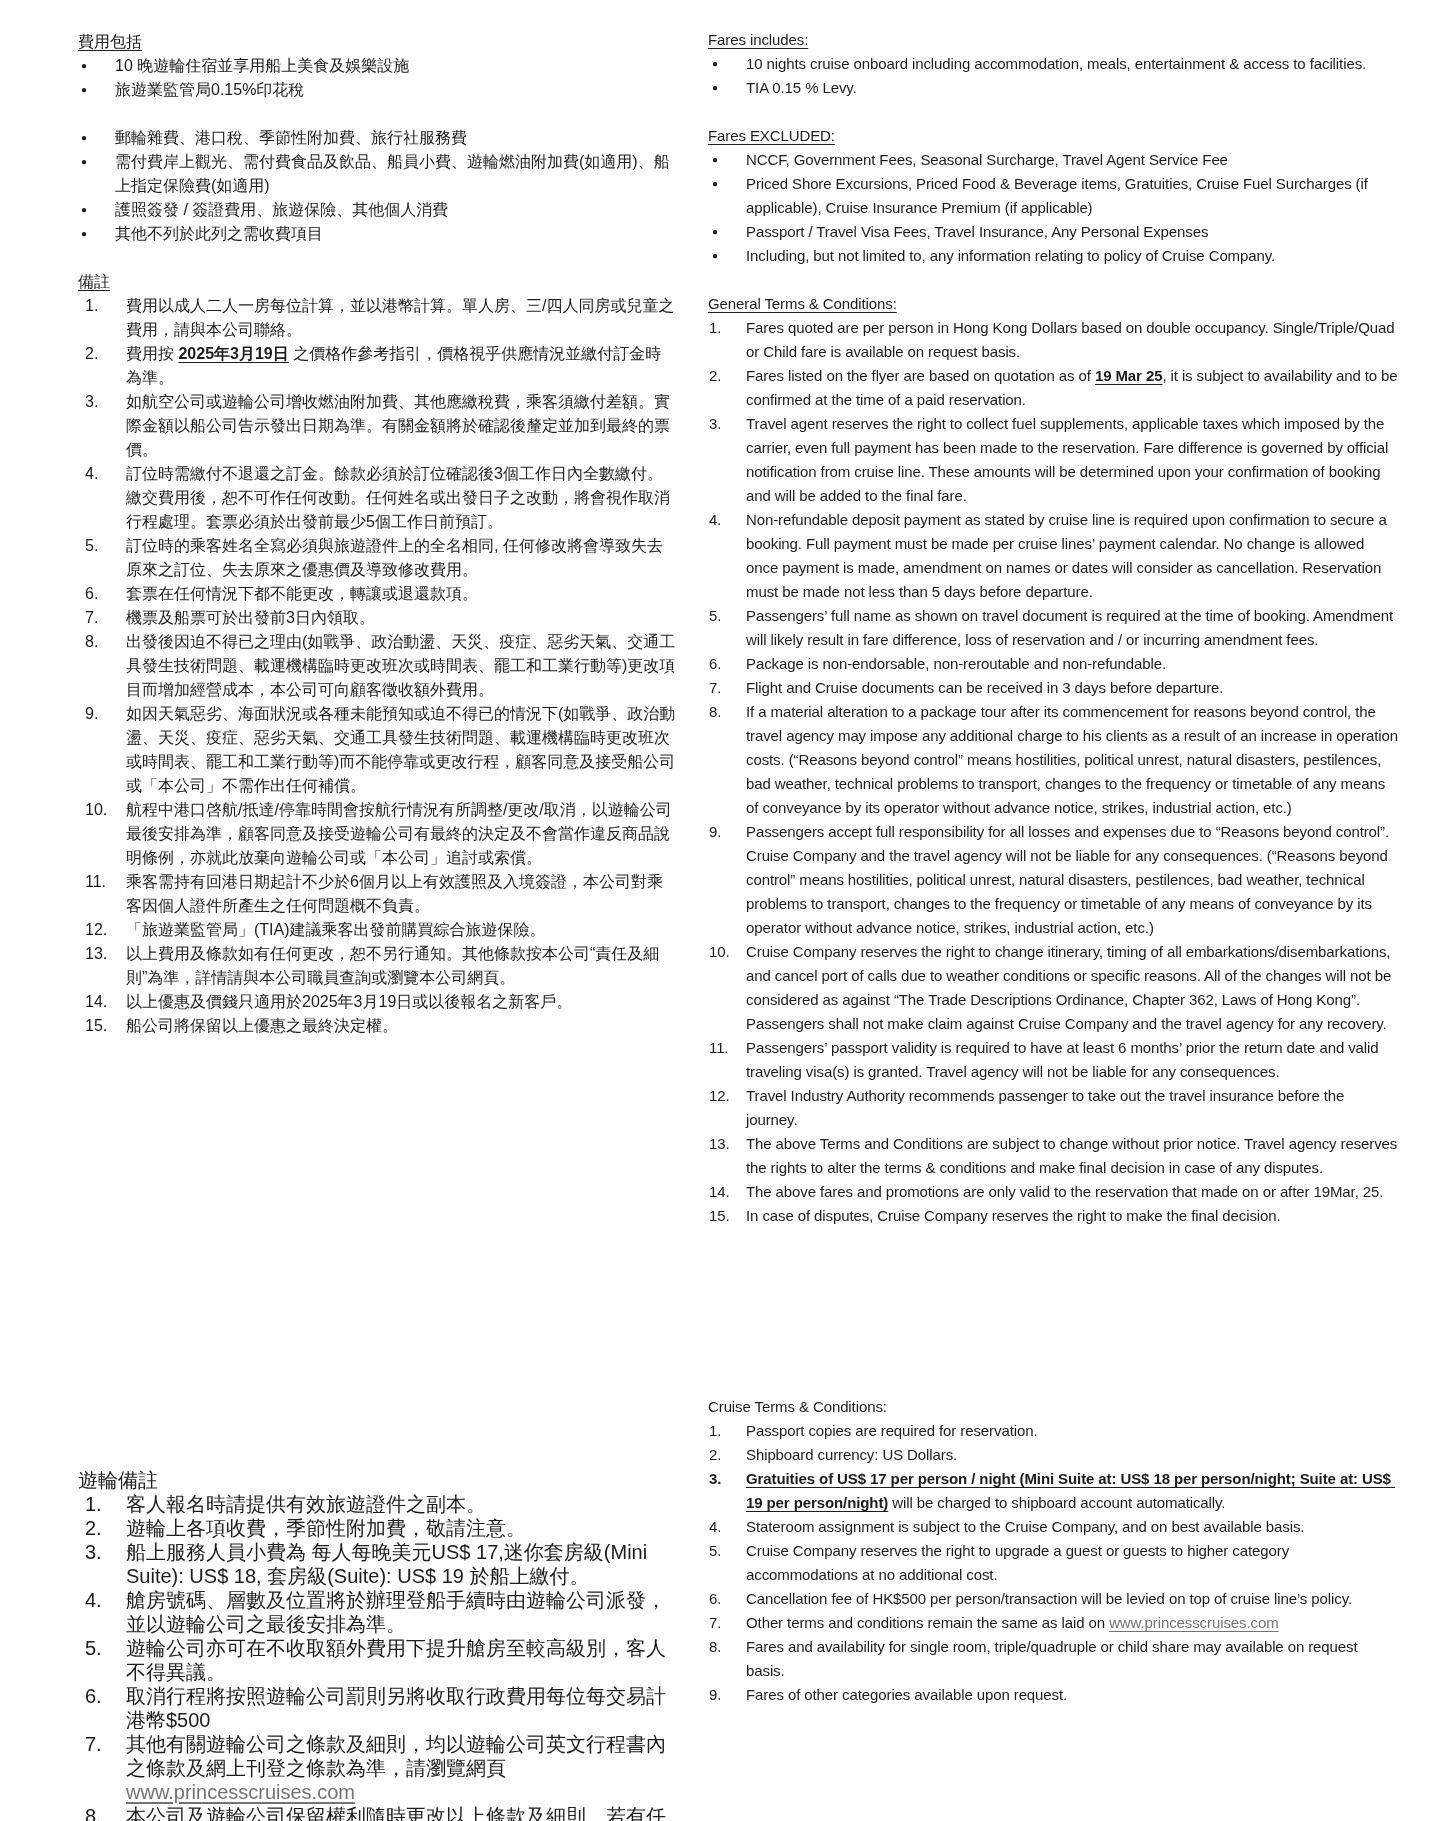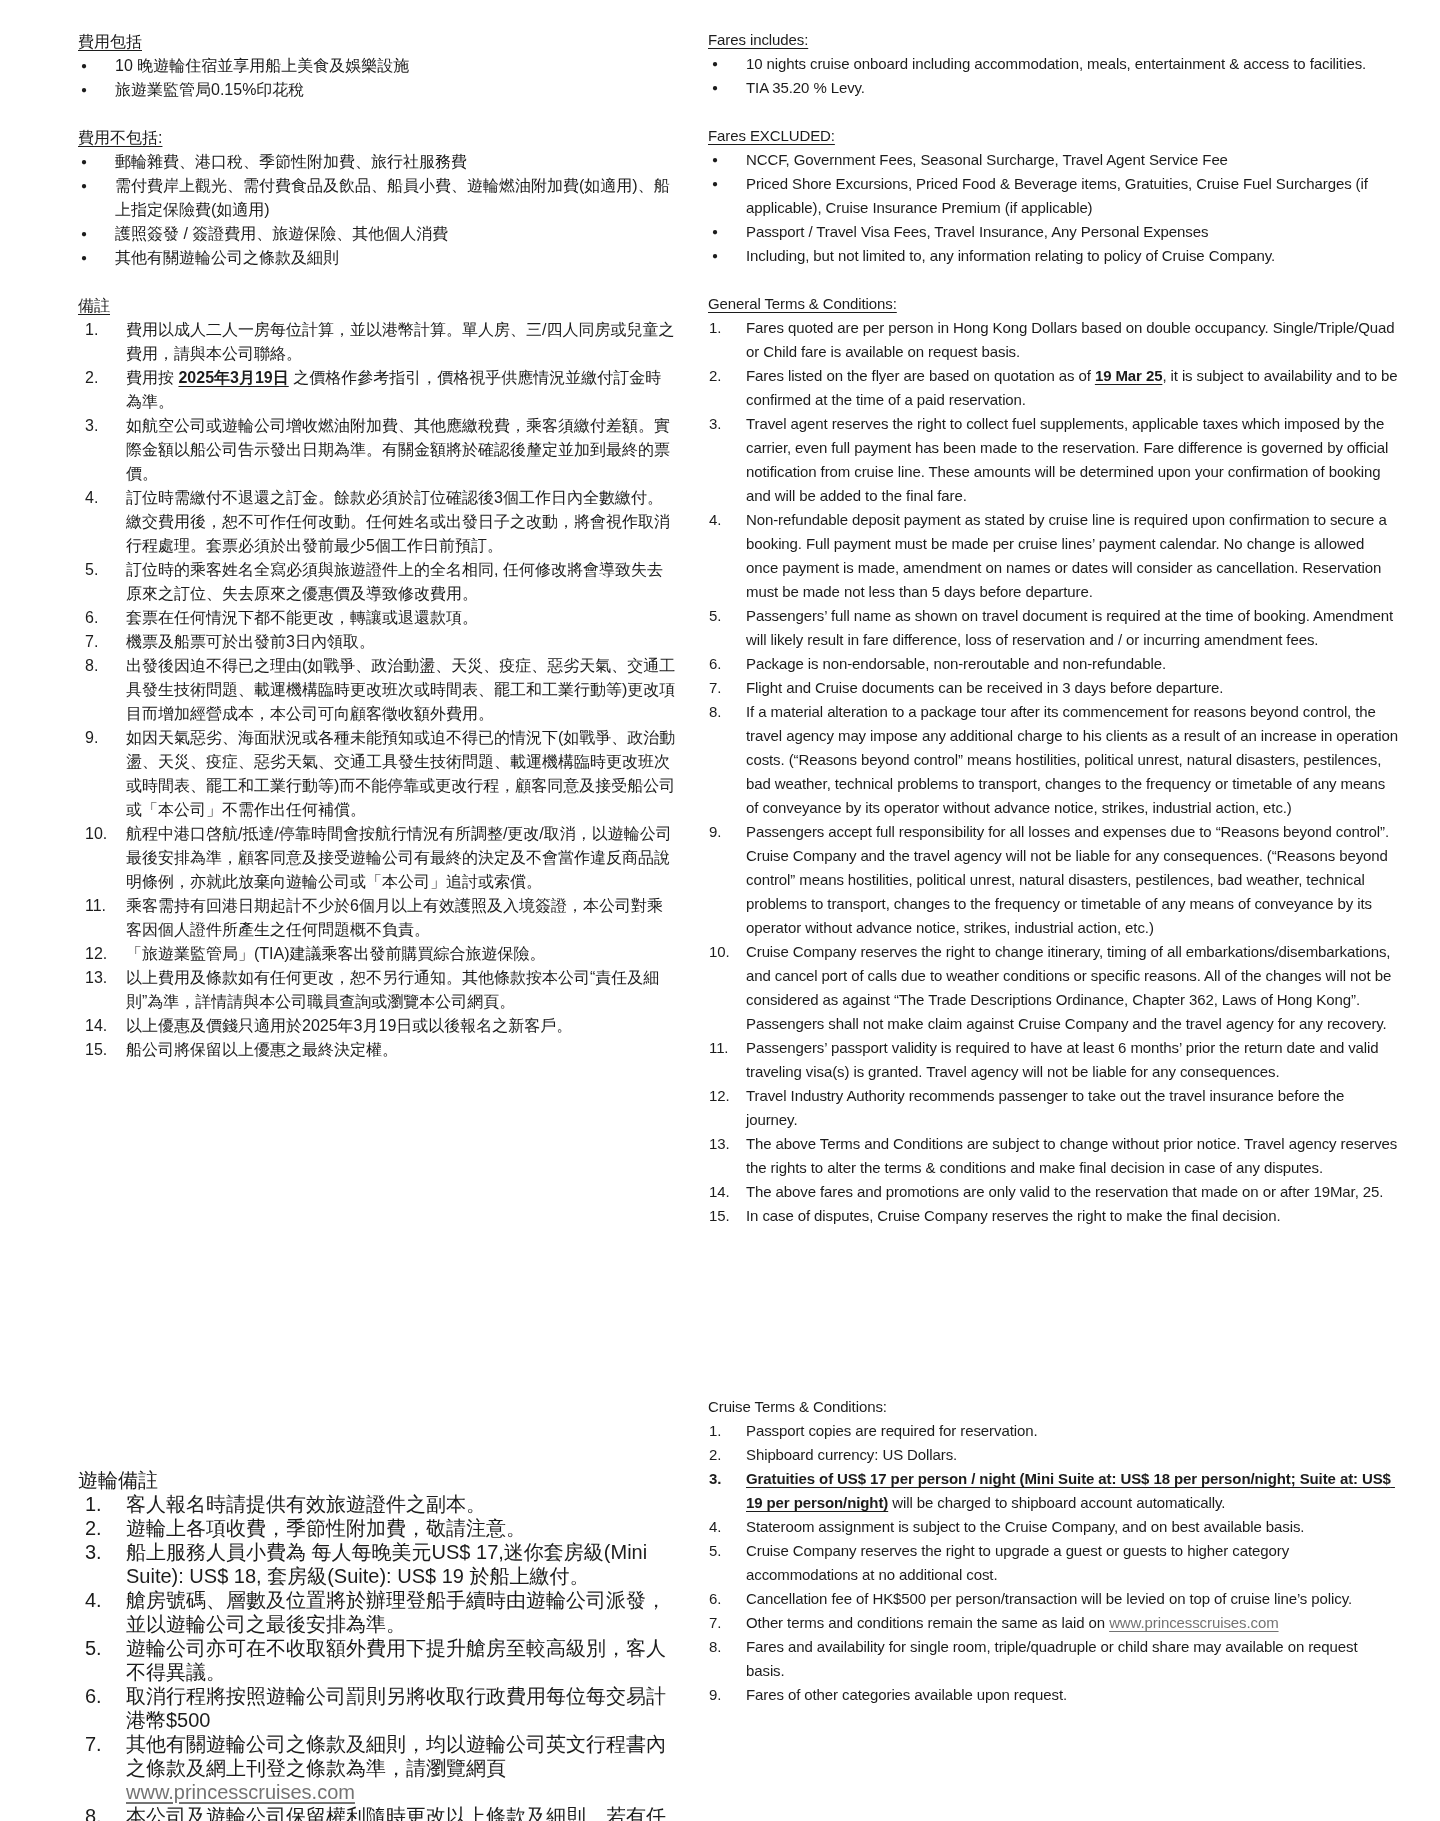--- a/index.html
+++ b/index.html
@@ -56,36 +56,35 @@
         <div class="row">
           <span class="marker">●</span>
           <span class="content"><span>10 晚遊輪住宿並享用船上美食及娛樂設施</span></span>
         </div>
         <div class="row">
           <span class="marker">●</span>
           <span class="content"><span>旅遊業監管局0.15%印花稅</span></span>
         </div>
       </div>
       <div class="section bulleted">
-        <div class="title u">費用不包括:</div>
         <div class="row">
           <span class="marker">●</span>
           <span class="content"><span>郵輪雜費、港口稅、季節性附加費、旅行社服務費</span></span>
         </div>
         <div class="row">
           <span class="marker">●</span>
           <span class="content"><span>需付費岸上觀光、需付費食品及飲品、船員小費、遊輪燃油附加費(如適用)、船上指定保險費(如適用)</span></span>
         </div>
         <div class="row">
           <span class="marker">●</span>
           <span class="content"><span>護照簽發 / 簽證費用、旅遊保險、其他個人消費</span></span>
         </div>
         <div class="row">
           <span class="marker">●</span>
-          <span class="content"><span>其他有關遊輪公司之條款及細則</span></span>
+          <span class="content"><span>其他不列於此列之需收費項目</span></span>
         </div>
       </div>
       <div class="section numbered">
         <div class="title u">備註</div>
         <div class="row">
           <span class="marker">1.</span>
           <span class="content"><span>費用以成人二人一房每位計算，並以港幣計算。單人房、三/四人同房或兒童之費用，請與本公司聯絡。</span></span>
         </div>
         <div class="row">
           <span class="marker">2.</span>
@@ -188,21 +187,21 @@
     </div>
   <div id="right-top" class="col-block">
       <div class="section bulleted">
         <div class="title u">Fares includes:</div>
         <div class="row">
           <span class="marker">●</span>
           <span class="content"><span>10 nights cruise onboard including accommodation, meals, entertainment &amp; access to facilities.</span></span>
         </div>
         <div class="row">
           <span class="marker">●</span>
-          <span class="content"><span>TIA 35.20 % Levy.</span></span>
+          <span class="content"><span>TIA 0.15 % Levy.</span></span>
         </div>
       </div>
       <div class="section bulleted">
         <div class="title u">Fares EXCLUDED:</div>
         <div class="row">
           <span class="marker">●</span>
           <span class="content"><span>NCCF, Government Fees, Seasonal Surcharge, Travel Agent Service Fee</span></span>
         </div>
         <div class="row">
           <span class="marker">●</span>

